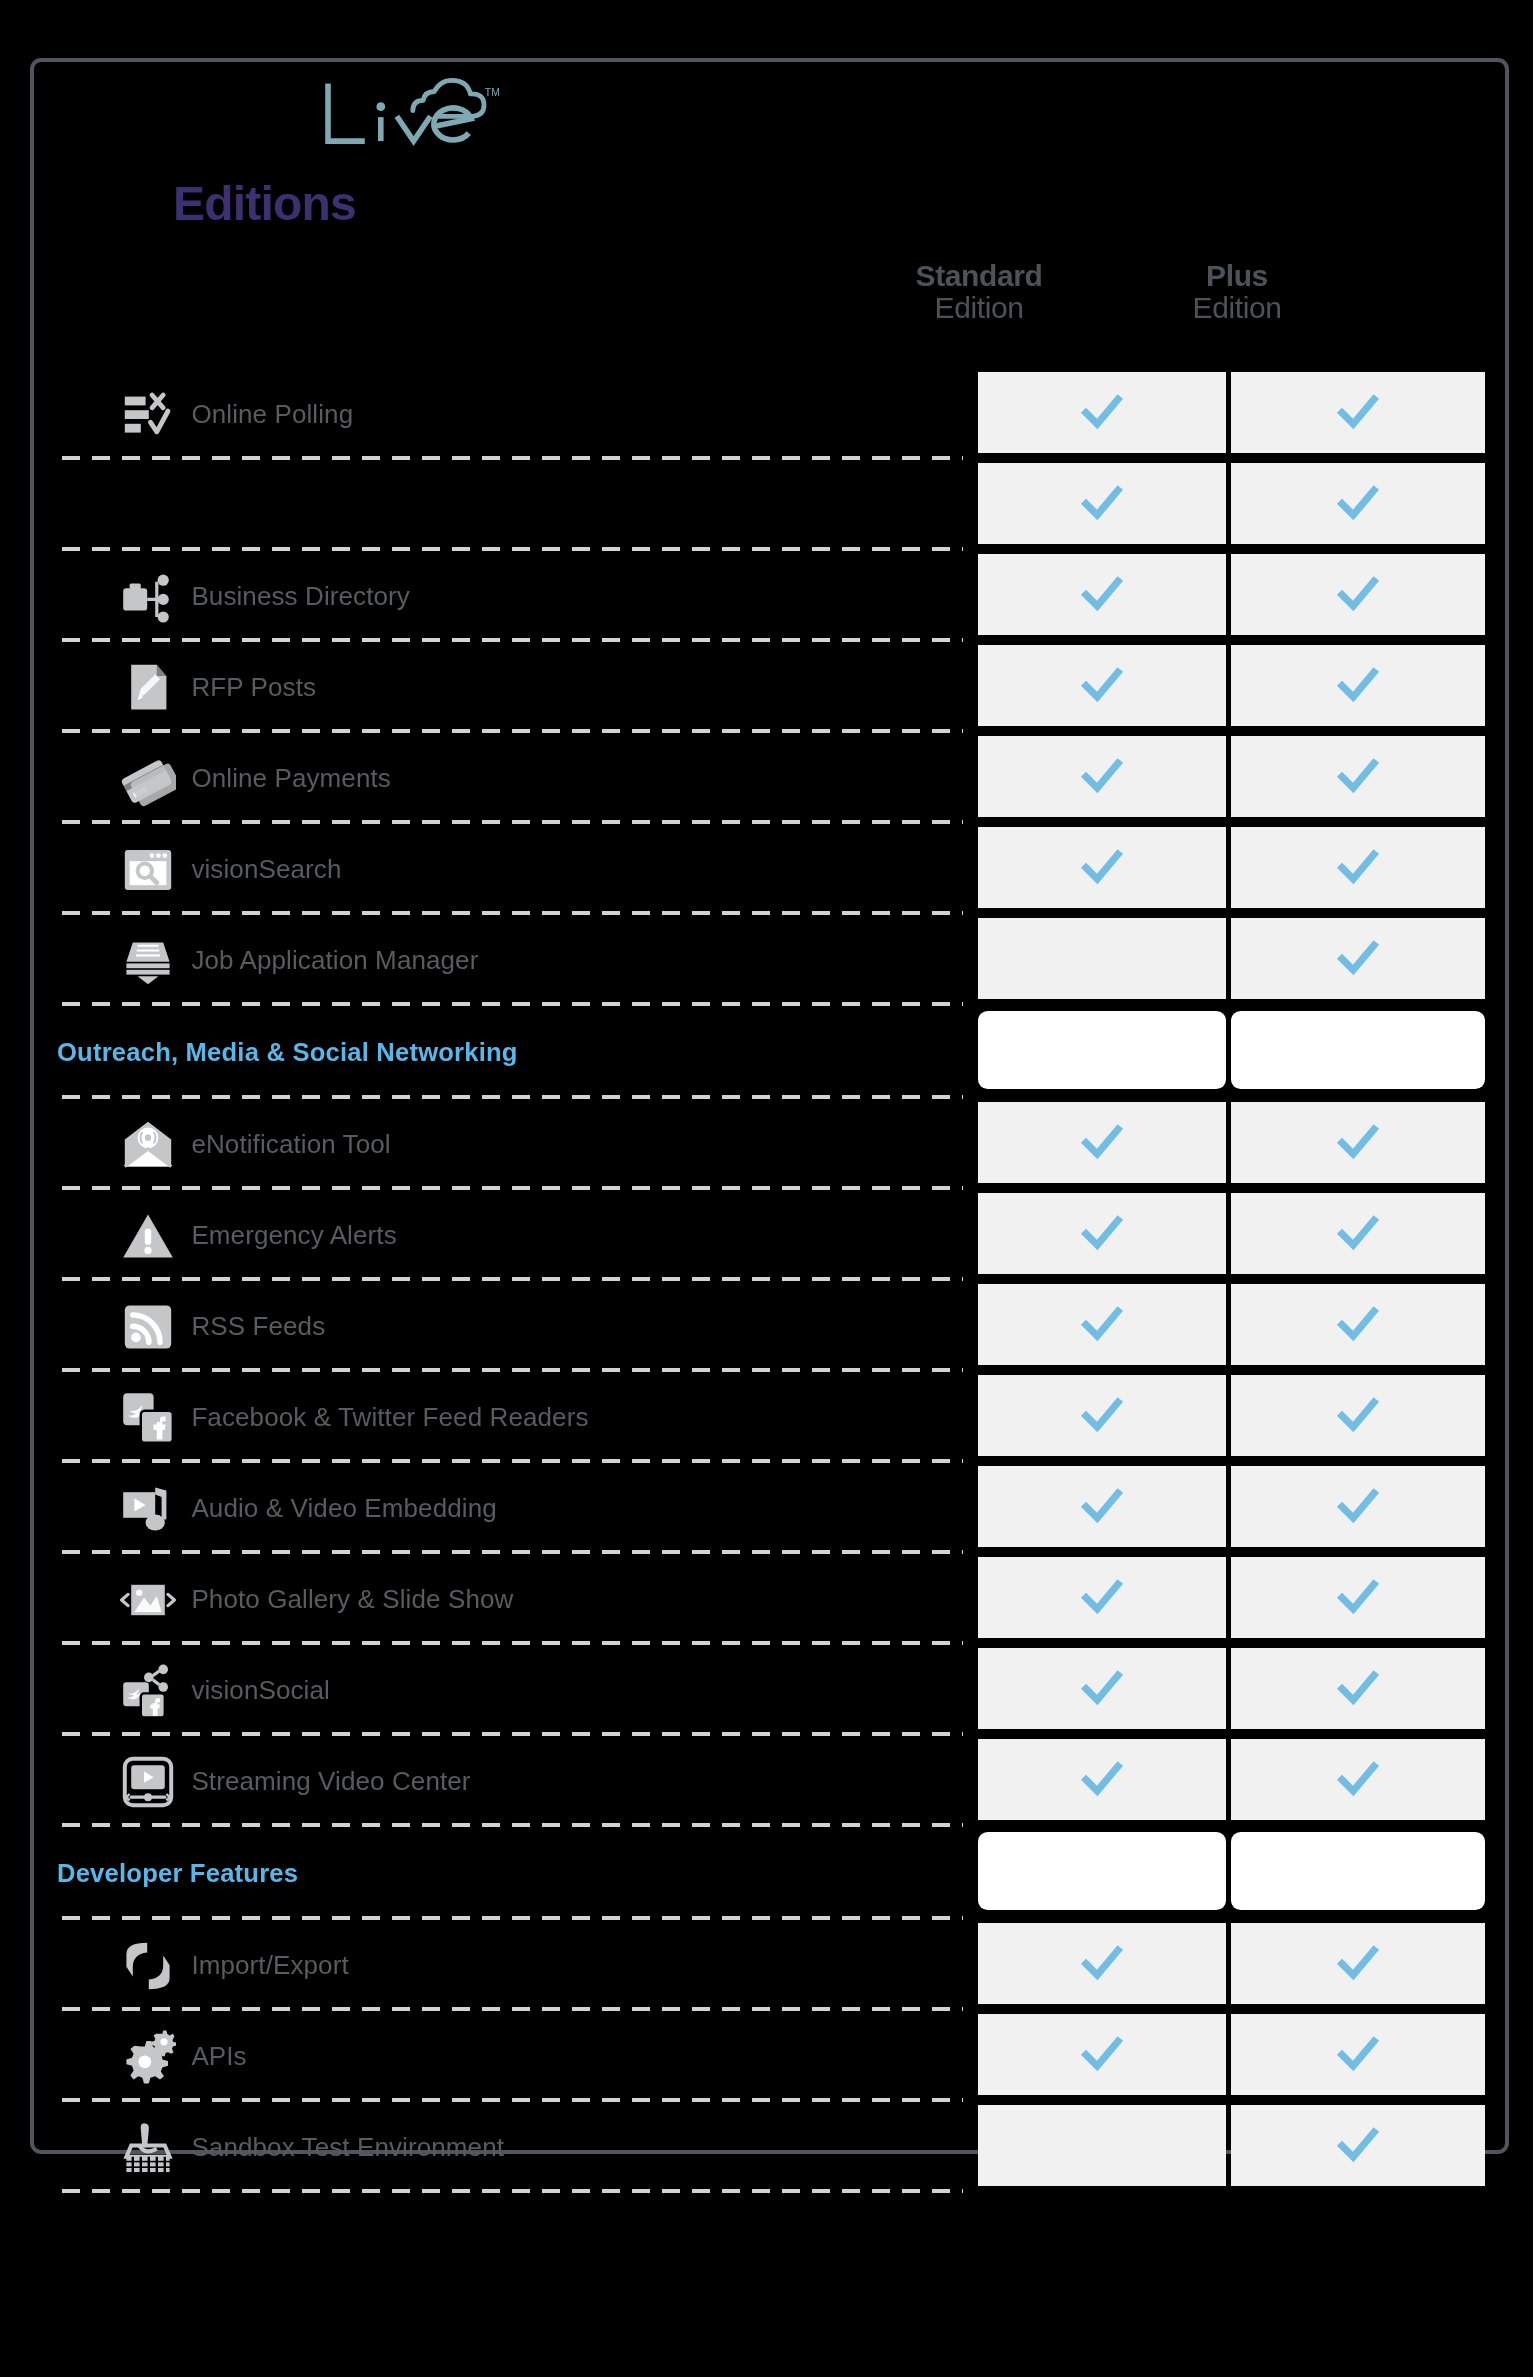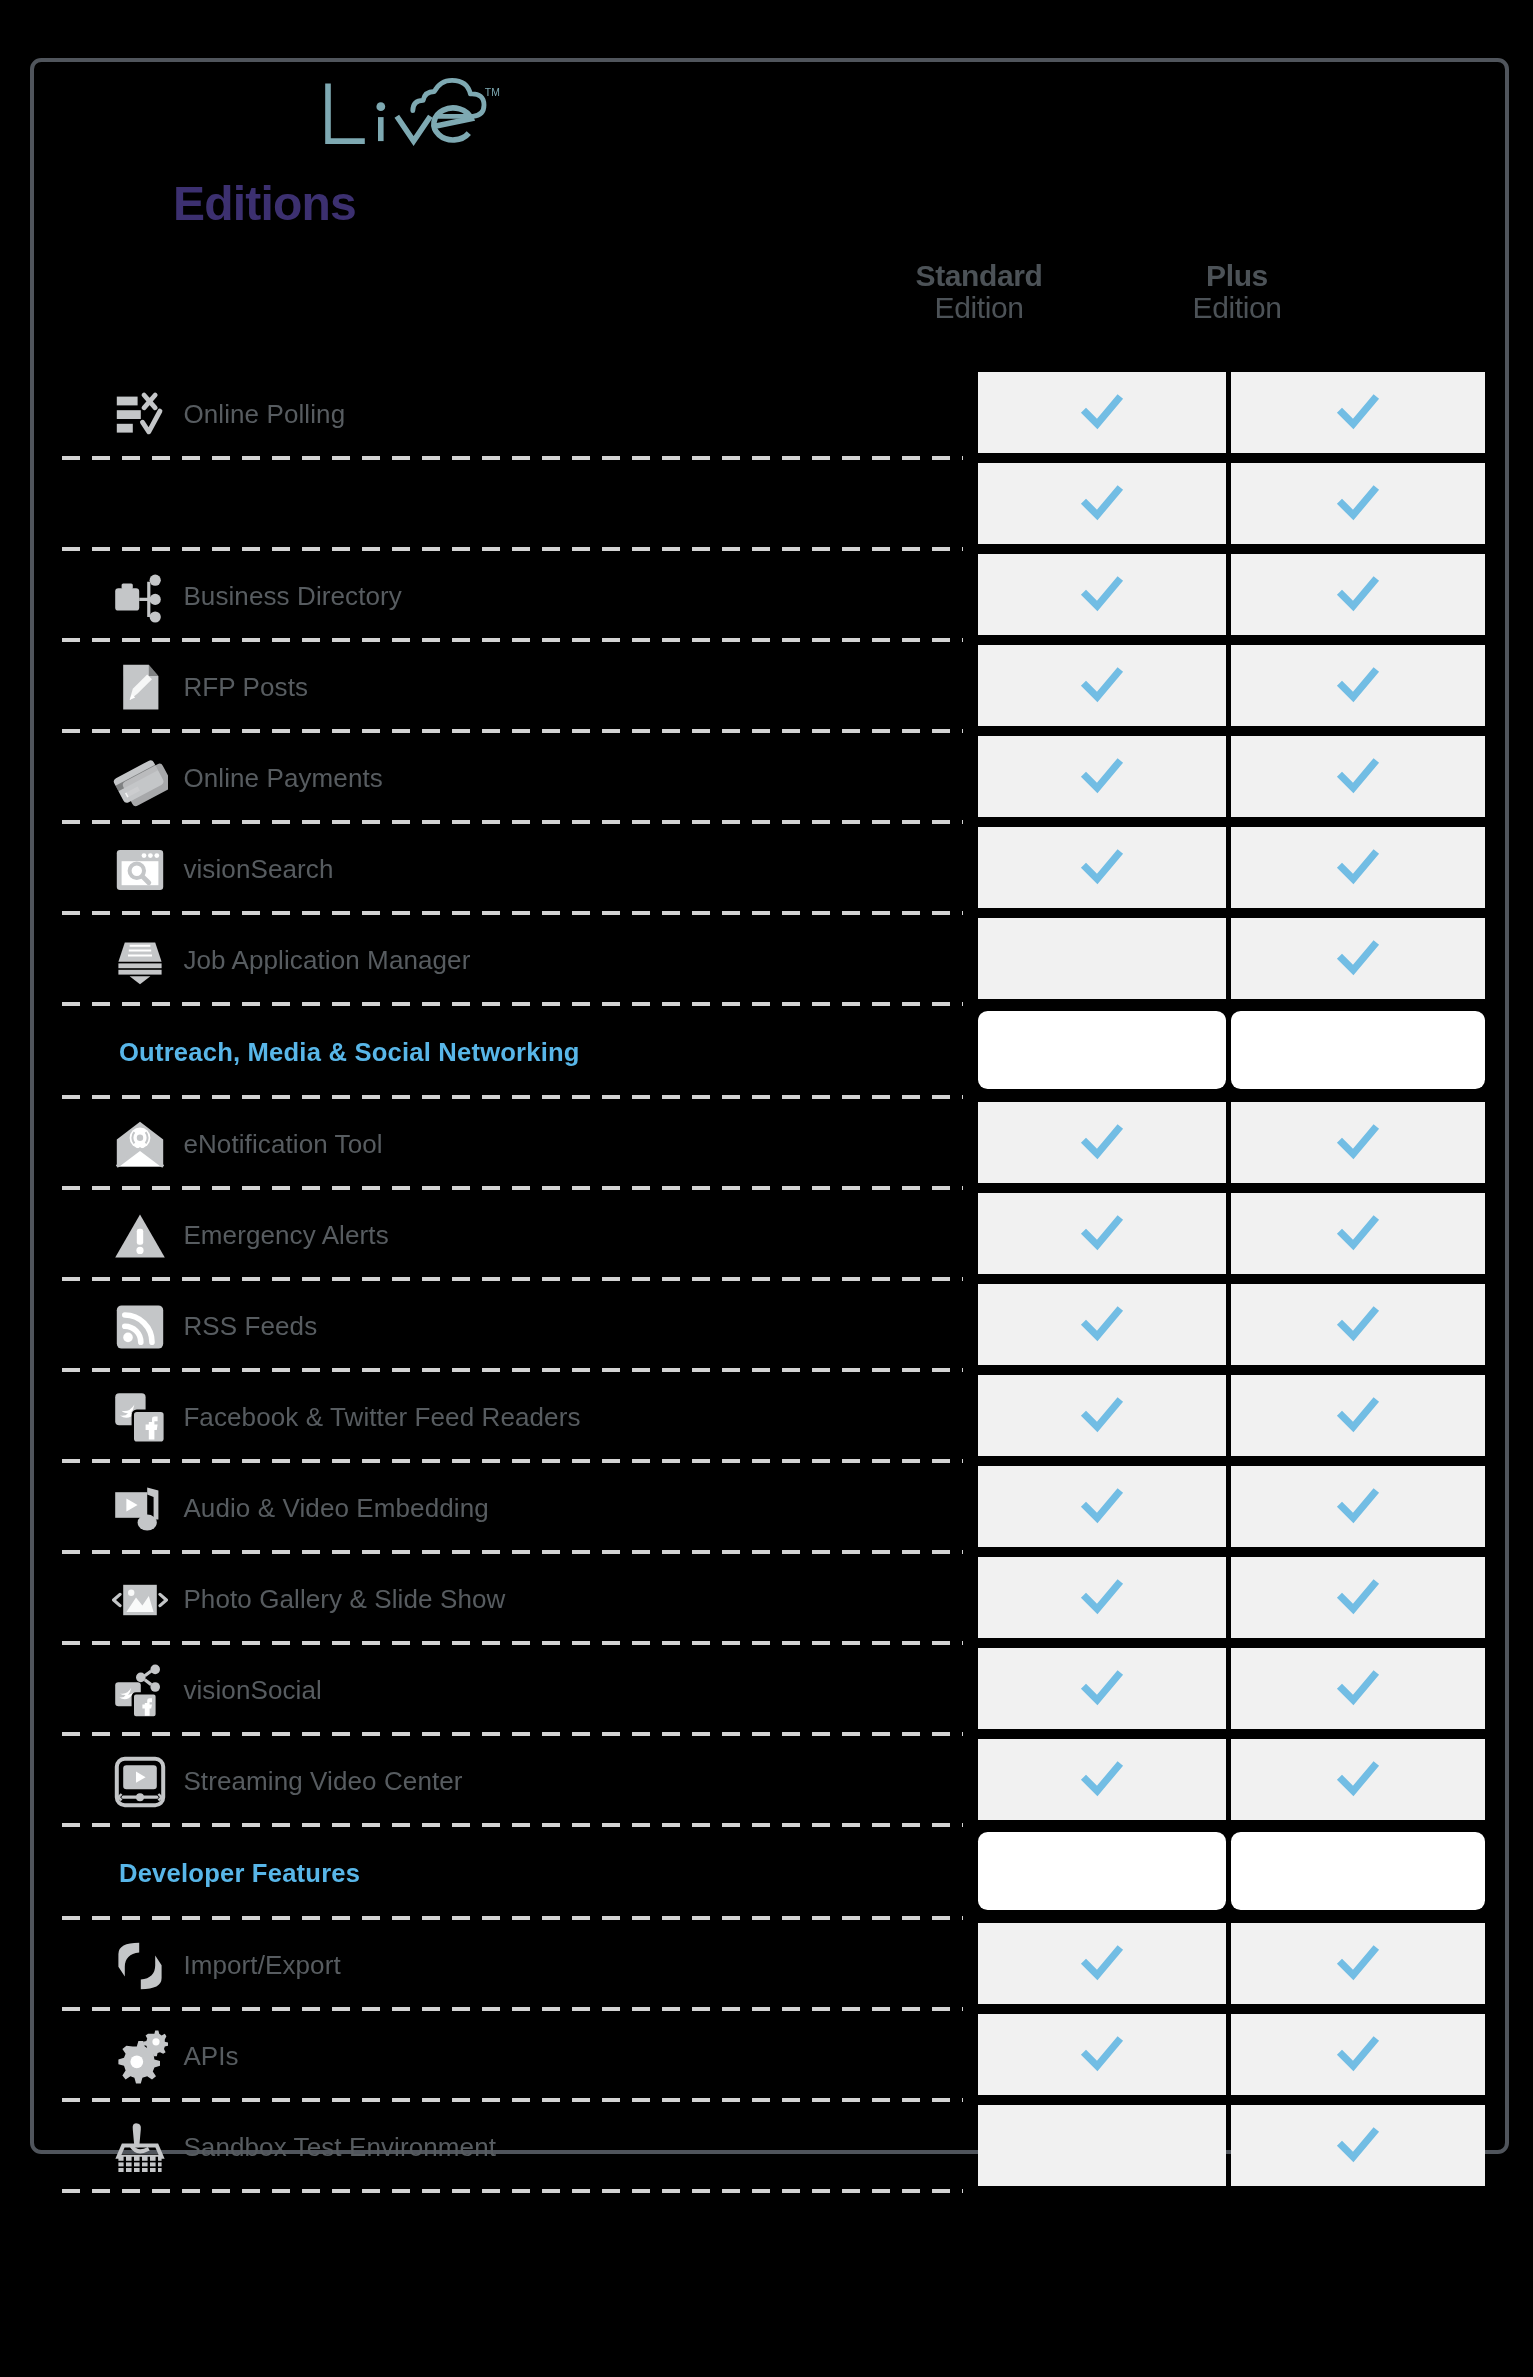--- a/index.html
+++ b/index.html
@@ -29,21 +29,21 @@
   .colhead .l1{font-size:30px;font-weight:bold;letter-spacing:-0.4px;display:block;}
   .colhead .l2{font-size:30px;font-weight:normal;letter-spacing:-0.4px;display:block;}
   #colhead-standard{left:843px;}
   #colhead-plus{left:1101px;}
 
   
   #table{position:absolute;left:0;top:369px;width:1534px;}
 
   .row{position:relative;width:1534px;}
   .row .labelcell{
-    position:absolute;left:4px;top:0;height:100%;width:967px;
+    position:absolute;left:12px;top:0;height:100%;width:967px;
     display:flex;align-items:center;padding-left:45px;
   }
   .row .icon{
     width:58px;height:58px;margin-left:62px;margin-right:14.4px;
     display:flex;align-items:center;justify-content:center;flex:0 0 auto;
   }
   .row .icon svg{display:block;}
   .row .label{
     font-size:26px;color:#575c60;letter-spacing:0.1px;white-space:nowrap;
   }
@@ -60,21 +60,21 @@
   }
   .cell.c1{left:978px;width:248px;}
   .cell.c2{left:1231px;width:254px;}
 
   .check{width:48px;height:48px;}
   .check svg{display:block;}
 
   
   .row.section .labelcell{align-items:center;}
   .row.section .sectitle{
-    font-size:25.6px;font-weight:bold;color:#58b6e8;margin-left:70px;
+    font-size:25.6px;font-weight:bold;color:#58b6e8;
     letter-spacing:0.2px;white-space:nowrap;
   }
   .row.section .cell{background:#ffffff;border-radius:9.6px;top:4.8px;height:calc(100% - 14.4px);}
 </style>
 </head>
 <body>
 
 <div id="panel"></div>
 
 <div id="logo">

